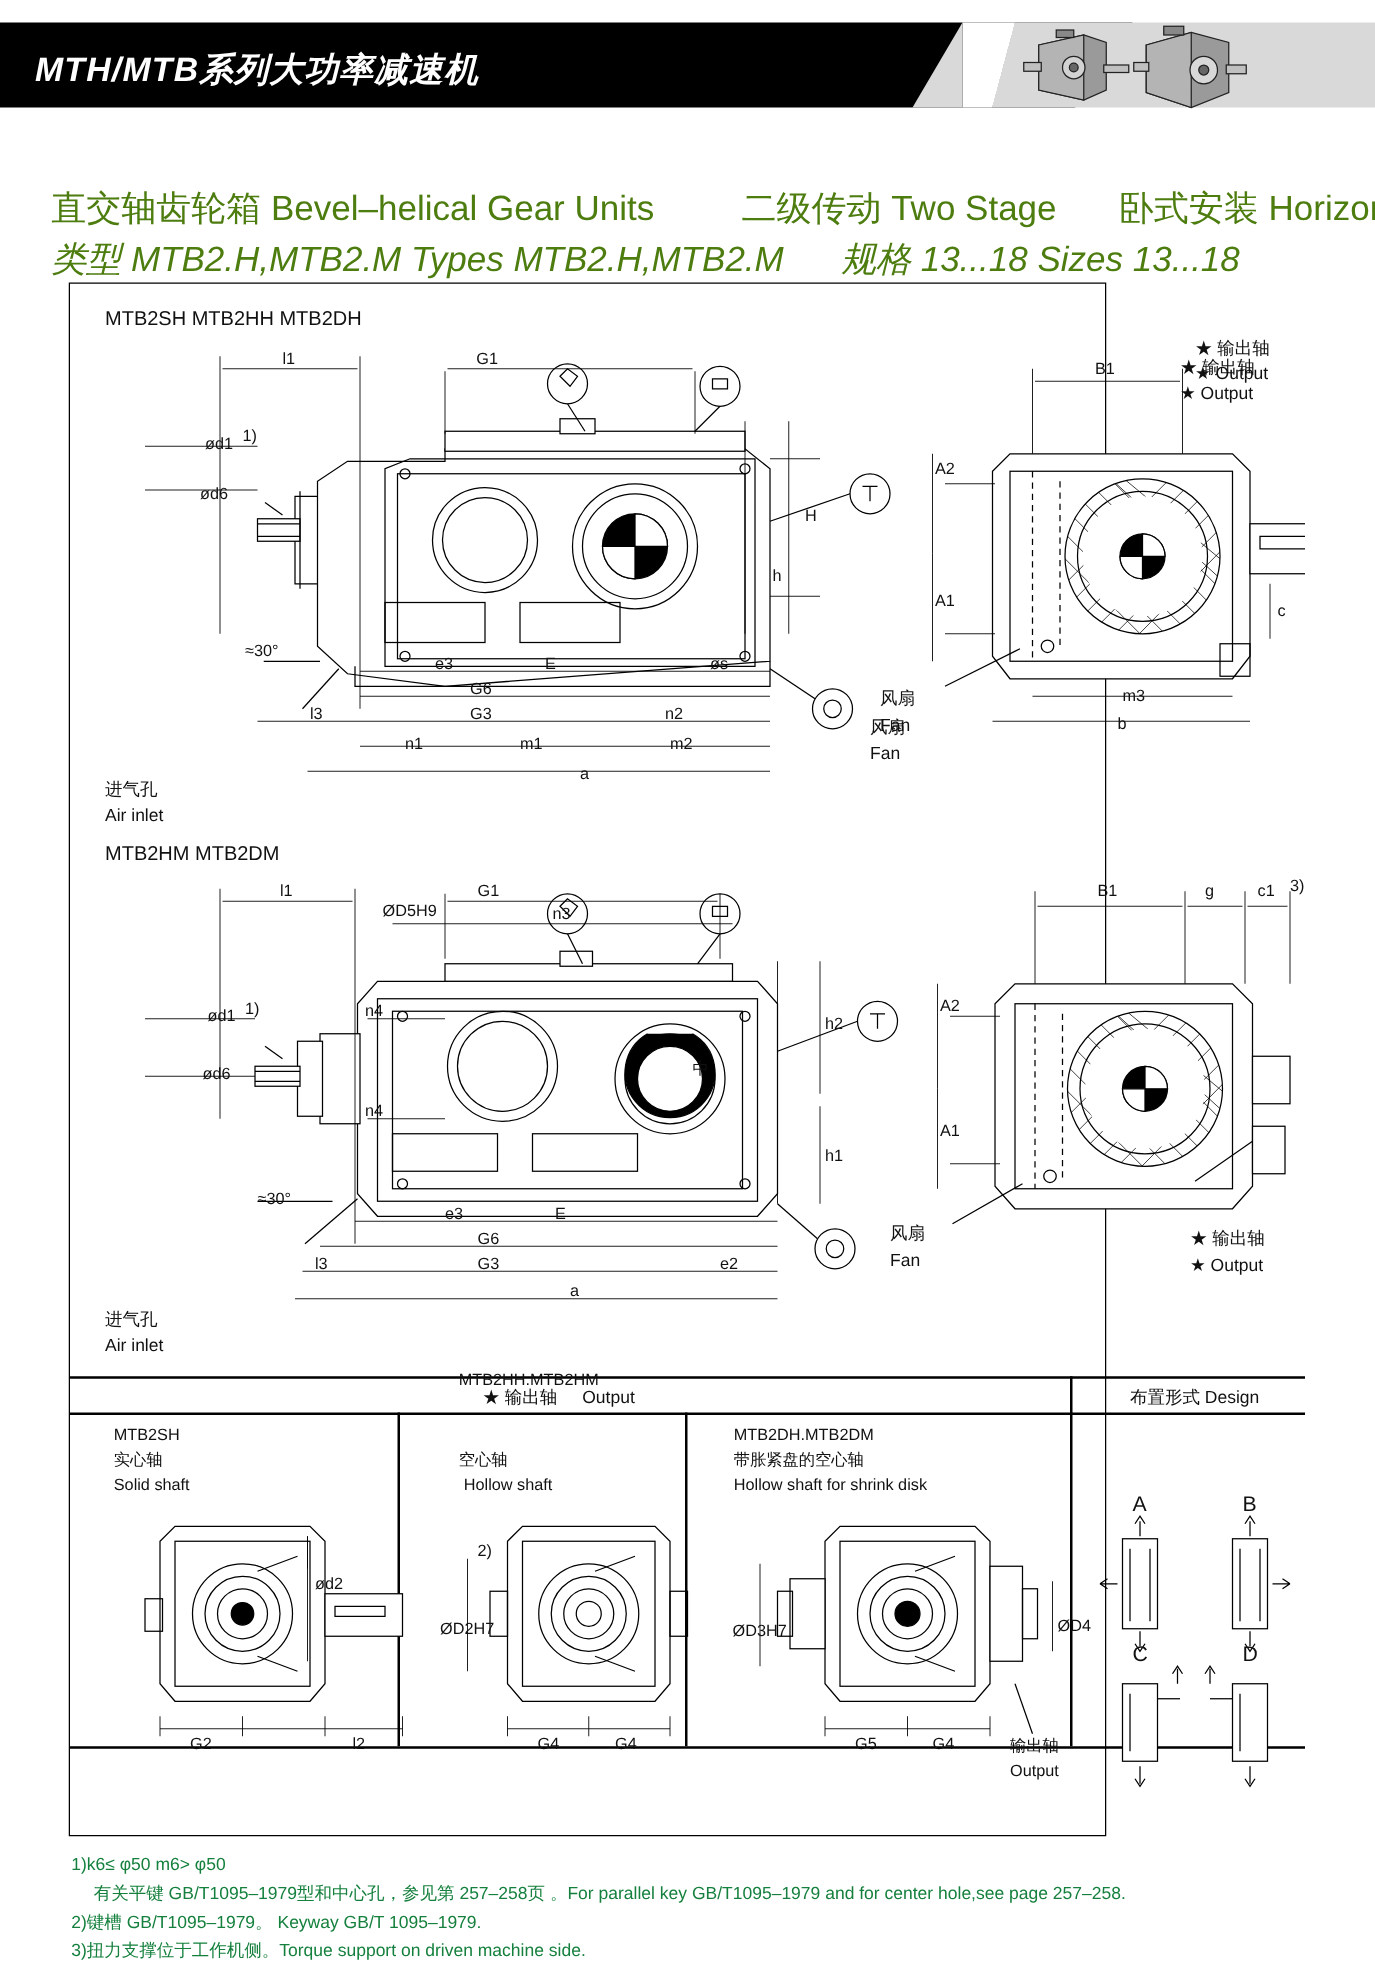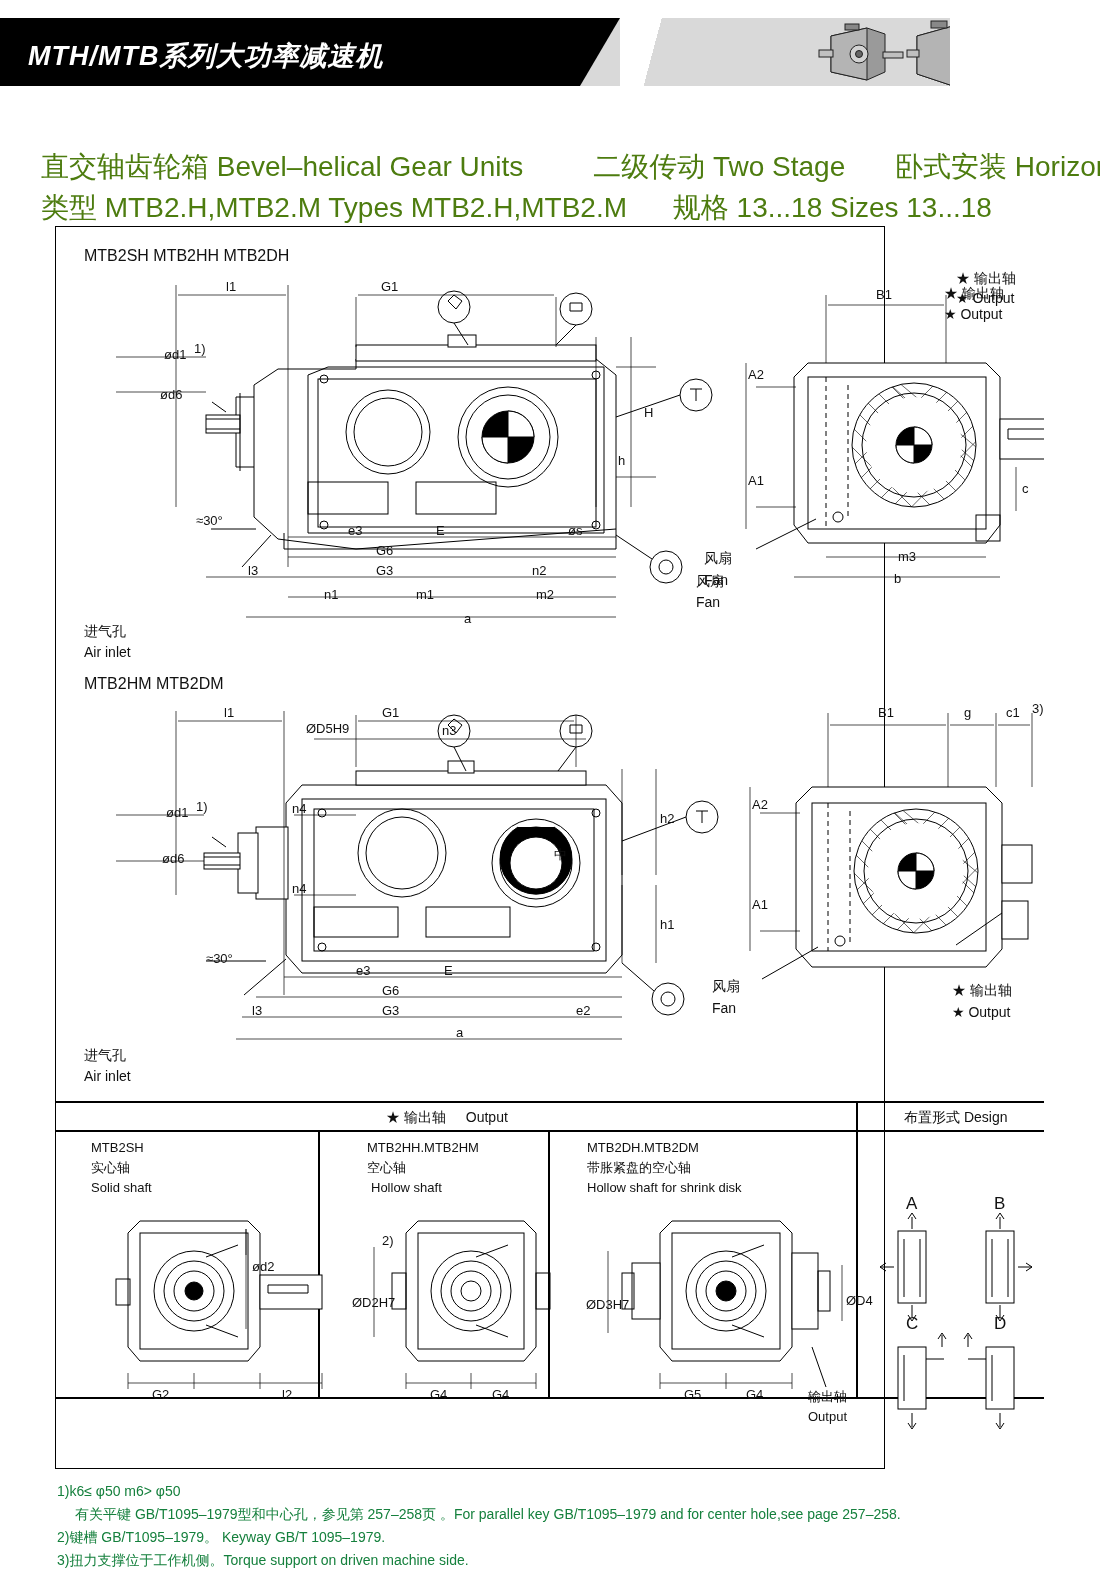--- a/index.html
+++ b/index.html
@@ -6,21 +6,21 @@
   body{
     width:1100px;height:1583px;
     background:#ffffff;
     font-family:"Liberation Sans", sans-serif;
     color:#111;
     position:relative;
     overflow:hidden;
   }
   
   .header{
-    position:absolute;left:0;top:0;width:950px;height:104px;
+    position:absolute;left:0;top:0;width:1100px;height:104px;
     background:#ffffff;
     overflow:hidden;
   }
   .header-bar{
     position:absolute;left:0;top:18px;width:860px;height:68px;
     background:#000;
   }
   .header-bar:after{
     content:"";position:absolute;right:-46px;top:0;width:0;height:0;
     border-top:68px solid #000;border-right:46px solid transparent;
@@ -38,21 +38,21 @@
     content:"";position:absolute;left:-40px;top:0;width:0;height:0;
     border-bottom:68px solid #d9d9d9;border-left:40px solid transparent;
   }
   .gearimg{position:absolute;top:20px;}
   .gearimg svg{display:block;}
   
   .titleline{
     position:absolute;left:41px;font-size:28px;color:#4d7c0f;white-space:nowrap;
   }
   .t1{top:148px;}
-  .t2{top:189px;}
+  .t2{top:189px;font-style:italic;}
   .sp{display:inline-block;}
   
   .frame{
     position:absolute;left:55px;top:226px;width:830px;height:1243px;
     border:1.5px solid #000;
     box-sizing:border-box;
   }
   .sectionlabel{
     position:absolute;font-size:16px;font-weight:normal;color:#111;white-space:nowrap;
   }
@@ -424,21 +424,21 @@
   <div class="cellhead" style="left:330px;top:882px;">
     <span>★ 输出轴</span>
     <span style="margin-left:16px">Output</span>
   </div>
   <div class="cellhead" style="left:848px;top:882px;">布置形式 Design</div>
 
   <div class="cellsub" style="left:12px;top:912px;">MTB2SH</div>
   <div class="cellsub" style="left:12px;top:932px;">实心轴</div>
   <div class="cellsub" style="left:12px;top:952px;">Solid shaft</div>
 
-  <div class="cellsub" style="left:288px;top:912px;text-align:center;">MTB2HH.MTB2HM</div>
+  <div class="cellsub" style="left:288px;top:868px;text-align:center;">MTB2HH.MTB2HM</div>
   <div class="cellsub" style="left:288px;top:932px;">空心轴</div>
   <div class="cellsub" style="left:292px;top:952px;">Hollow shaft</div>
 
   <div class="cellsub" style="left:508px;top:912px;">MTB2DH.MTB2DM</div>
   <div class="cellsub" style="left:508px;top:932px;">带胀紧盘的空心轴</div>
   <div class="cellsub" style="left:508px;top:952px;">Hollow shaft for shrink disk</div>
 
   <svg class="canvas" width="988" height="280" style="top:960px">
 
     <g stroke="#000" fill="none" stroke-width="1">

